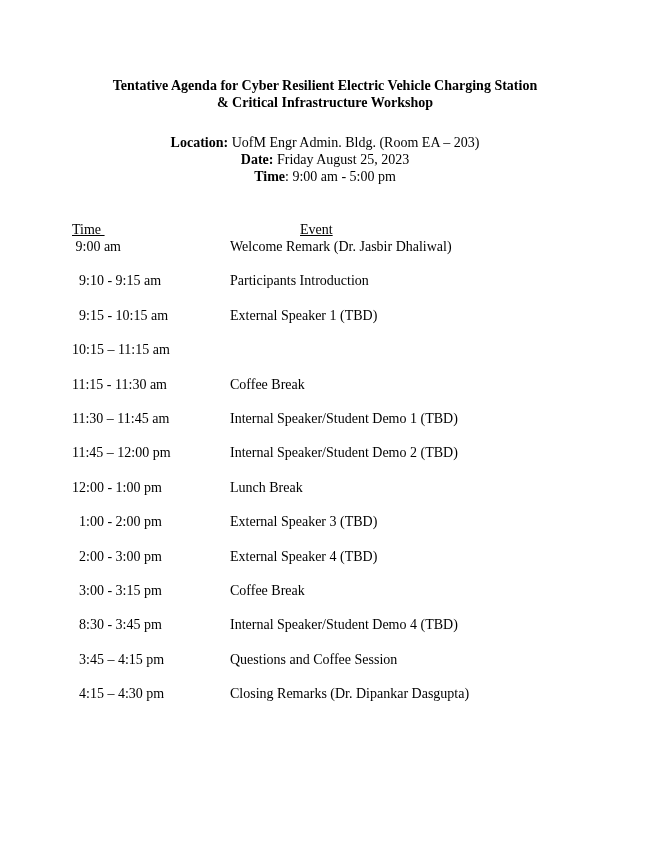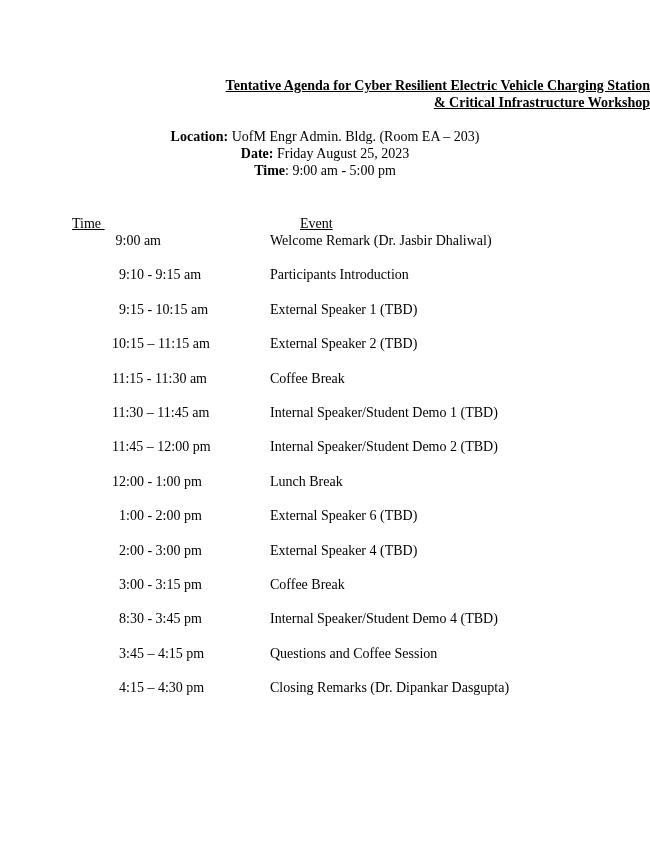--- a/index.html
+++ b/index.html
@@ -9,44 +9,43 @@
     margin:0 auto;
     background:#ffffff;
     color:#000000;
     font-family:"Liberation Serif","DejaVu Serif",serif;
     font-size:14px;
     line-height:17px;
     overflow:hidden;
   }
   .title{
     padding-top:77px;
-    text-align:right;
+    text-align:center;
     font-weight:bold;
-    text-decoration:underline;
   }
   .info{
-    margin-top:17px;
+    margin-top:23px;
     text-align:center;
   }
   .info .b{font-weight:bold;}
   .agenda{
     margin-top:36px;
     padding-left:72px;
   }
   .hrow{display:flex;height:17px;}
   .time-h{
     width:158px;
     text-decoration:underline;
     white-space:pre;
   }
   .event-h{
     margin-left:70px;
     text-decoration:underline;
   }
-  .row{display:flex;height:34.4px;align-items:flex-start;margin-left:40px;}
+  .row{display:flex;height:34.4px;align-items:flex-start;}
   .time{width:158px;white-space:pre;}
   .event{white-space:pre;}
 </style>
 </head>
 <body>
 
 <div class="page">
 
   <div class="title">
     <div>Tentative Agenda for Cyber Resilient Electric Vehicle Charging Station</div>
@@ -72,41 +71,40 @@
     <div class="row">
       <span class="time">  9:10 - 9:15 am</span>
       <span class="event">Participants Introduction</span>
     </div>
     <div class="row">
       <span class="time">  9:15 - 10:15 am</span>
       <span class="event">External Speaker 1 (TBD)</span>
     </div>
     <div class="row">
       <span class="time">10:15 – 11:15 am</span>
-      <span class="event">External Speaker 2 (TBD)</span>
     </div>
     <div class="row">
       <span class="time">11:15 - 11:30 am</span>
       <span class="event">Coffee Break</span>
     </div>
     <div class="row">
       <span class="time">11:30 – 11:45 am</span>
       <span class="event">Internal Speaker/Student Demo 1 (TBD)</span>
     </div>
     <div class="row">
       <span class="time">11:45 – 12:00 pm</span>
       <span class="event">Internal Speaker/Student Demo 2 (TBD)</span>
     </div>
     <div class="row">
       <span class="time">12:00 - 1:00 pm</span>
       <span class="event">Lunch Break</span>
     </div>
     <div class="row">
       <span class="time">  1:00 - 2:00 pm</span>
-      <span class="event">External Speaker 6 (TBD)</span>
+      <span class="event">External Speaker 3 (TBD)</span>
     </div>
     <div class="row">
       <span class="time">  2:00 - 3:00 pm</span>
       <span class="event">External Speaker 4 (TBD)</span>
     </div>
     <div class="row">
       <span class="time">  3:00 - 3:15 pm</span>
       <span class="event">Coffee Break</span>
     </div>
     <div class="row">

